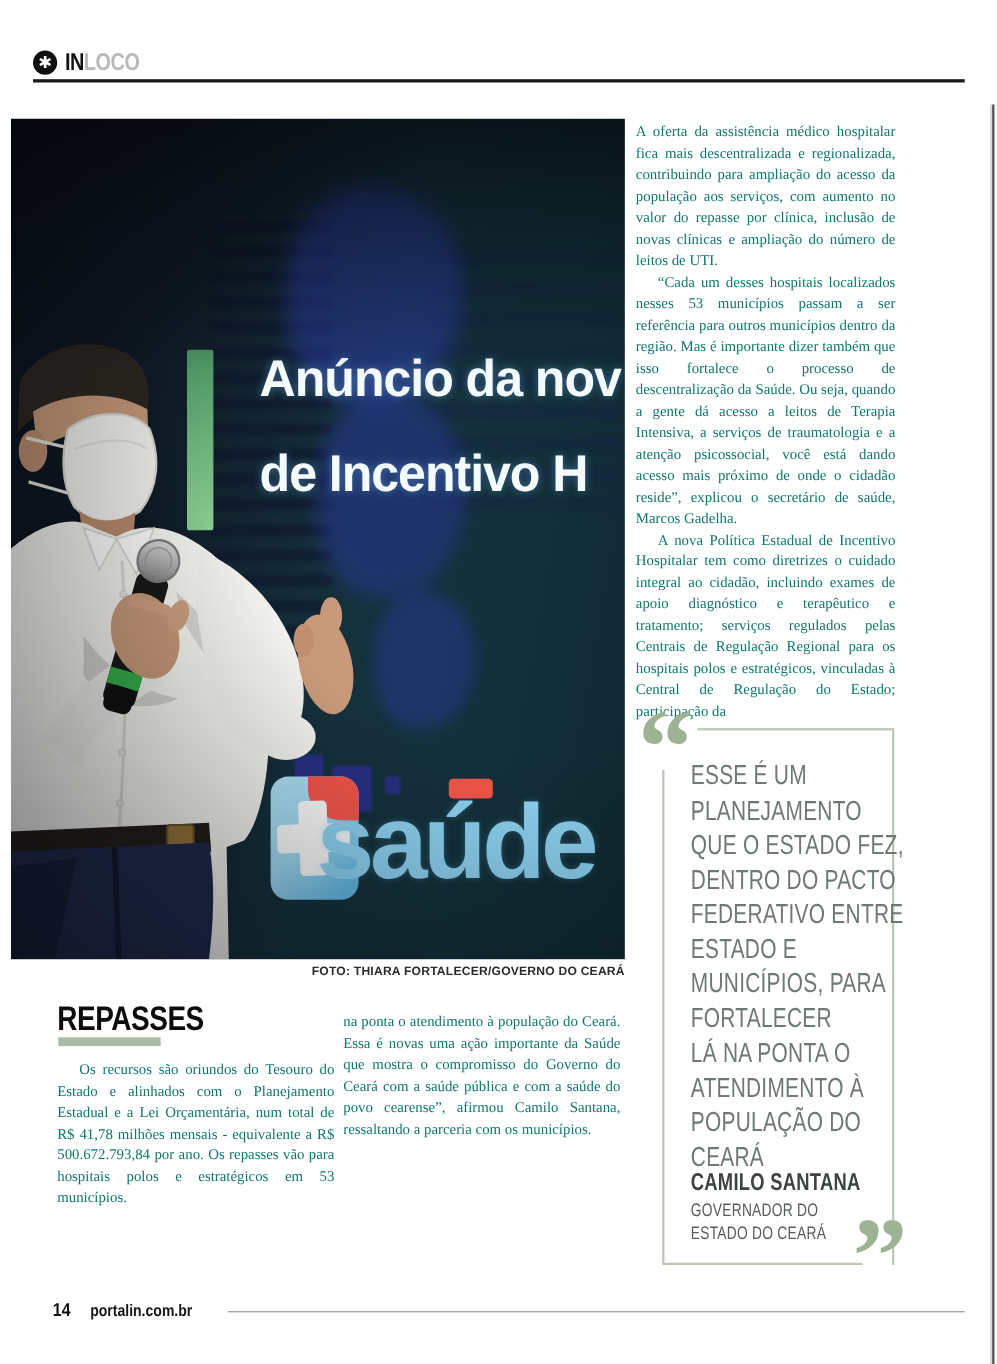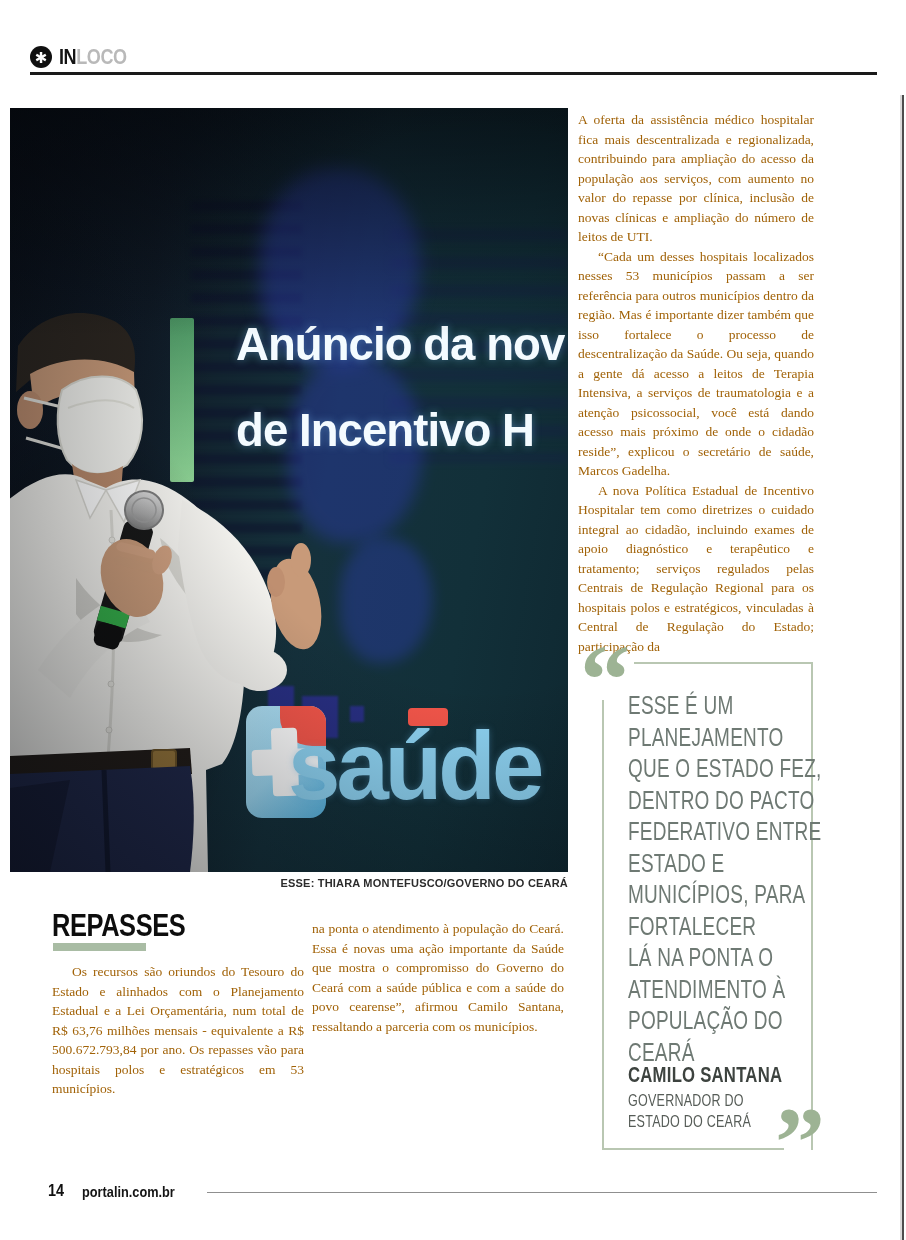--- a/index.html
+++ b/index.html
@@ -43,21 +43,21 @@
   .saude-plus-v{position:absolute;left:26px;top:22px;width:26px;height:68px;background:#fdfdfd;border-radius:4px;transform:rotate(-2deg);}
   .saude-plus-h{position:absolute;left:6px;top:43px;width:66px;height:26px;background:#fdfdfd;border-radius:4px;transform:rotate(-2deg);}
   .saude-word{position:absolute;left:278px;top:610px;font-size:96px;line-height:1;font-weight:700;
       color:#8ed3f2;letter-spacing:-4px;transform:scaleX(.98);transform-origin:0 0;
       text-shadow:0 0 7px rgba(100,180,230,.35);white-space:nowrap;}
   .saude-macron{position:absolute;left:398px;top:600px;width:40px;height:18px;background:#f4564a;border-radius:4px;}
   .person-svg{position:absolute;inset:0;}
   .caption{position:absolute;right:338px;top:877px;width:420px;text-align:right;
       font-size:11px;font-weight:700;color:#2b2b2b;letter-spacing:.2px;}
   
-  .serifcol{position:absolute;font-family:"Liberation Serif",serif;text-align:justify;color:#a16207;}
+  .serifcol{position:absolute;font-family:"Liberation Serif",serif;text-align:justify;color:#0f766e;}
   .serifcol p{margin:0;}
   .serifcol p.ind{text-indent:20px;}
   .rightcol{left:578px;top:110px;width:236px;font-size:13.5px;line-height:19.5px;}
   .col1{left:52px;top:962px;width:252px;font-size:13.5px;line-height:19.5px;}
   .col2{left:312px;top:919px;width:252px;font-size:13.5px;line-height:19.5px;}
   
   .rep-head{position:absolute;left:52px;top:908px;font-size:31px;font-weight:700;letter-spacing:-.5px;
       color:#0d0d0d;transform:scaleX(.82);transform-origin:0 0;white-space:nowrap;}
   .rep-bar{position:absolute;left:53px;top:943px;width:93px;height:8px;background:#a9bca4;}
   
@@ -184,21 +184,21 @@
       <path d="M0 648 L 180 640 L 182 666 L 0 676 Z" fill="#221c18"></path>
       <rect x="142" y="642" width="24" height="20" rx="3" fill="#96753a" stroke="#6b5226" stroke-width="2"></rect>
 
       <path d="M0 666 L 180 658 C 186 694 184 732 180 764 L 0 764 Z" fill="#20284a"></path>
       <path d="M94 662 L 98 764" stroke="rgba(10,14,30,.6)" stroke-width="5"></path>
       <path d="M0 680 L 60 672 L 40 764 L 0 764 Z" fill="rgba(8,10,24,.35)"></path>
     </svg>
 
     <div class="ph-vignette"></div>
   </div>
-  <div class="caption">ESSE: THIARA MONTEFUSCO/GOVERNO DO CEARÁ</div>
+  <div class="caption">FOTO: THIARA FORTALECER/GOVERNO DO CEARÁ</div>
 
   <div class="serifcol rightcol">
     <p>A oferta da assistência médico hospitalar fica mais descentralizada e regionalizada, contribuindo para ampliação do acesso da população aos serviços, com aumento no valor do repasse por clínica, inclusão de novas clínicas e ampliação do número de leitos de UTI.</p>
     <p class="ind">“Cada um desses hospitais localizados nesses 53 municípios passam a ser referência para outros municípios dentro da região. Mas é importante dizer também que isso fortalece o processo de descentralização da Saúde. Ou seja, quando a gente dá acesso a leitos de Terapia Intensiva, a serviços de traumatologia e a atenção psicossocial, você está dando acesso mais próximo de onde o cidadão reside”, explicou o secretário de saúde, Marcos Gadelha.</p>
     <p class="ind">A nova Política Estadual de Incentivo Hospitalar tem como diretrizes o cuidado integral ao cidadão, incluindo exames de apoio diagnóstico e terapêutico e tratamento; serviços regulados pelas Centrais de Regulação Regional para os hospitais polos e estratégicos, vinculadas à Central de Regulação do Estado; participação da</p>
   </div>
 
   <div class="q-mark q-open">“</div>
   <div class="q-border q-bt"></div>
   <div class="q-border q-br"></div>
@@ -218,21 +218,21 @@
 CEARÁ</div>
   <div class="q-author">CAMILO SANTANA</div>
   <div class="q-role">GOVERNADOR DO
 ESTADO DO CEARÁ</div>
   <div class="q-mark q-close">”</div>
 
   <div class="rep-head">REPASSES</div>
   <div class="rep-bar"></div>
 
   <div class="serifcol col1">
-    <p class="ind">Os recursos são oriundos do Tesouro do Estado e alinhados com o Planejamento Estadual e a Lei Orçamentária, num total de R$ 63,76 milhões mensais - equivalente a R$ 500.672.793,84 por ano. Os repasses vão para hospitais polos e estratégicos em 53 municípios.</p>
+    <p class="ind">Os recursos são oriundos do Tesouro do Estado e alinhados com o Planejamento Estadual e a Lei Orçamentária, num total de R$ 41,78 milhões mensais - equivalente a R$ 500.672.793,84 por ano. Os repasses vão para hospitais polos e estratégicos em 53 municípios.</p>
   </div>
   <div class="serifcol col2">
     <p>na ponta o atendimento à população do Ceará. Essa é novas uma ação importante da Saúde que mostra o compromisso do Governo do Ceará com a saúde pública e com a saúde do povo cearense”, afirmou Camilo Santana, ressaltando a parceria com os municípios.</p>
   </div>
 
   <div class="foot-num">14</div>
   <div class="foot-site">portalin.com.br</div>
   <div class="foot-line"></div>
 
 </div>

